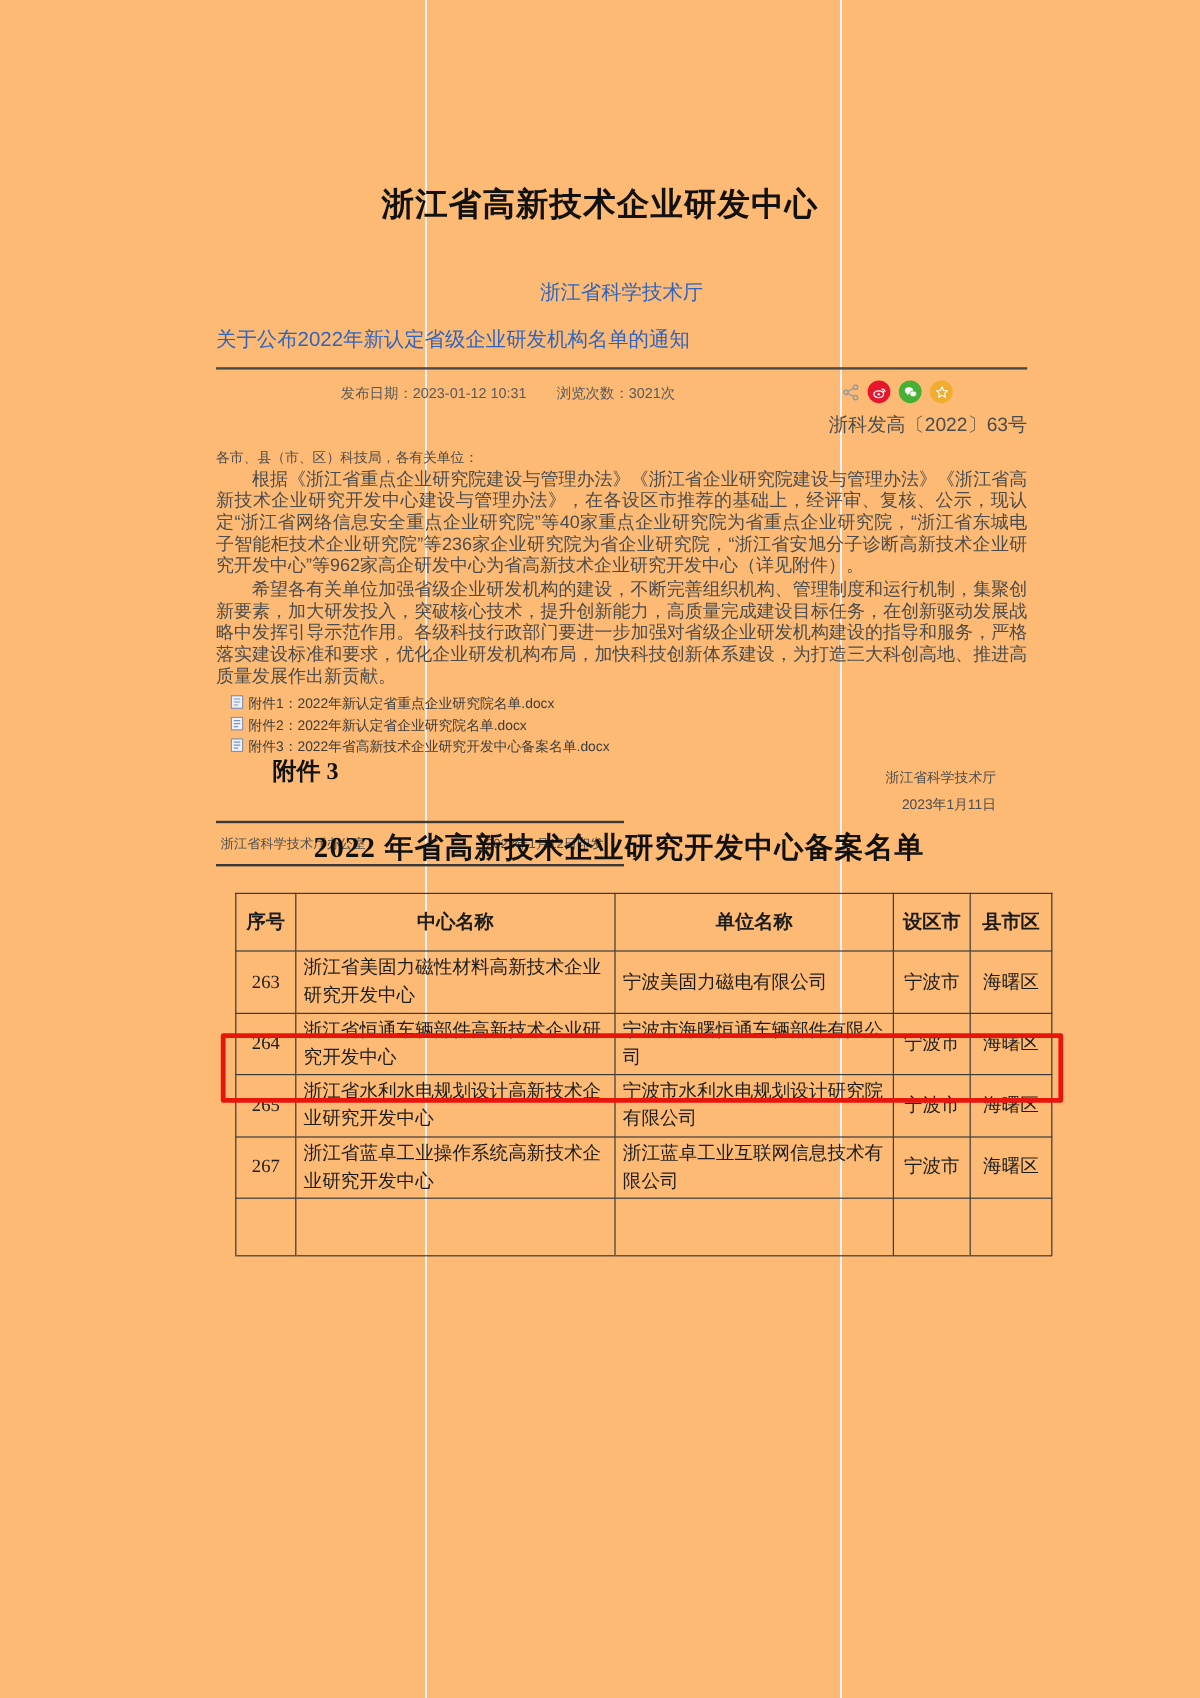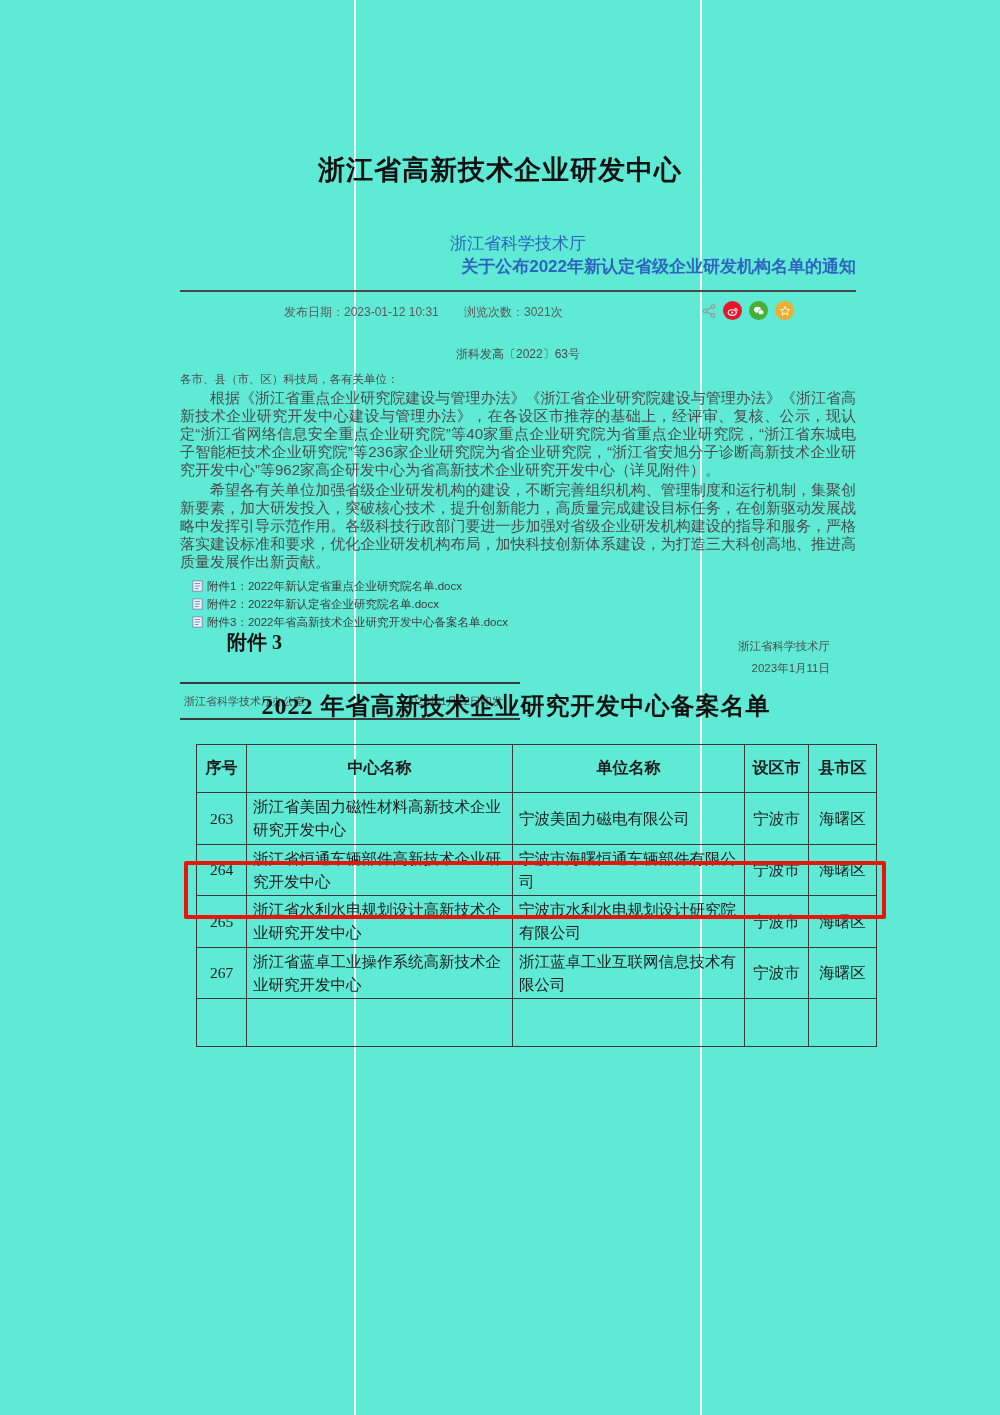--- a/index.html
+++ b/index.html
@@ -1,58 +1,58 @@
 <!DOCTYPE html>
 <html><head>
 <meta charset="utf-8">
 <style>
   * { margin:0; padding:0; box-sizing:border-box; }
   html,body { background:#ffffff; }
   .canvas {
     position:relative; width:1000px; height:1415px;
-    background:#5eead4; overflow:hidden;
+    background:#fdba74; overflow:hidden;
     font-family:"Liberation Sans", sans-serif;
     color:#333;
   }
   
   .canvas::before{
     content:""; position:absolute; inset:0;
     background:
       linear-gradient(to right, transparent 354px, #f3f1f1 354px, #f3f1f1 356px, transparent 356px),
       linear-gradient(to right, transparent 700px, #f3f1f1 700px, #f3f1f1 702px, transparent 702px);
     pointer-events:none;
   }
 
   .main-title{
     position:absolute; top:152px; left:0; width:100%;
     text-align:center; font-size:27px; font-weight:bold; color:#111;
     letter-spacing:1px;
   }
 
   .notice{ position:absolute; left:180px; top:232px; width:676px; }
   .org-link{ display:block; text-align:center; font-size:17px; color:#2e64c0; text-decoration:none; font-weight:500;}
-  .notice-title{ display:block; text-align:right; font-size:17px; color:#2e64c0; text-decoration:none; margin-top:0; font-weight:700;}
+  .notice-title{ display:block; text-align:left; font-size:17px; color:#2e64c0; text-decoration:none; margin-top:16px; font-weight:400;}
   .rule{ height:2px; background:#4a4a4a; margin-top:12px; }
 
   .meta-row{ position:relative; margin-top:8px; height:22px; font-size:12px; color:#595959; }
   .meta-pub{ position:absolute; left:104px; top:4px; }
   .meta-views{ position:absolute; left:284px; top:4px; }
   .share-box{ position:absolute; right:62px; top:1px; display:flex; align-items:center; gap:7px; }
   .share-glyph{ width:14px; height:14px; display:block; }
   .share-circle{ width:19px; height:19px; border-radius:50%; display:flex; align-items:center; justify-content:center; cursor:pointer; }
   .share-circle svg{ display:block; }
 
-  .doc-number{ text-align:center; font-size:12px; color:#4c4c4c; margin-top:24px; }
+  .doc-number{ text-align:right; font-size:16px; color:#4c4c4c; margin-top:6px; }
   .salutation{ font-size:11.5px; color:#4c4c4c; margin-top:9px; }
   .body-para{
     font-size:15px; color:#4c4c4c; line-height:18px;
     text-align:justify; text-indent:2em; margin-top:2px;
   }
   .attachments{ list-style:none; margin-top:6px; margin-left:12px; }
-  .attachments li{ display:flex; align-items:center; gap:4px; height:18px; }
+  .attachments li{ display:flex; gap:4px; height:18px; }
   .att-icon{ width:11px; height:12px; flex:0 0 auto; }
   .att-link{ font-size:11.5px; color:#3c3c3c; text-decoration:none; }
 
   .sig{ text-align:right; font-size:11.5px; color:#4c4c4c; padding-right:26px; }
   .sig-org{ margin-top:8px; }
   .sig-date{ margin-top:7px; }
 
   .imprint{
     margin-top:6px; width:340px;
     border-top:2px solid #3a3a3a; border-bottom:2px solid #3a3a3a;

